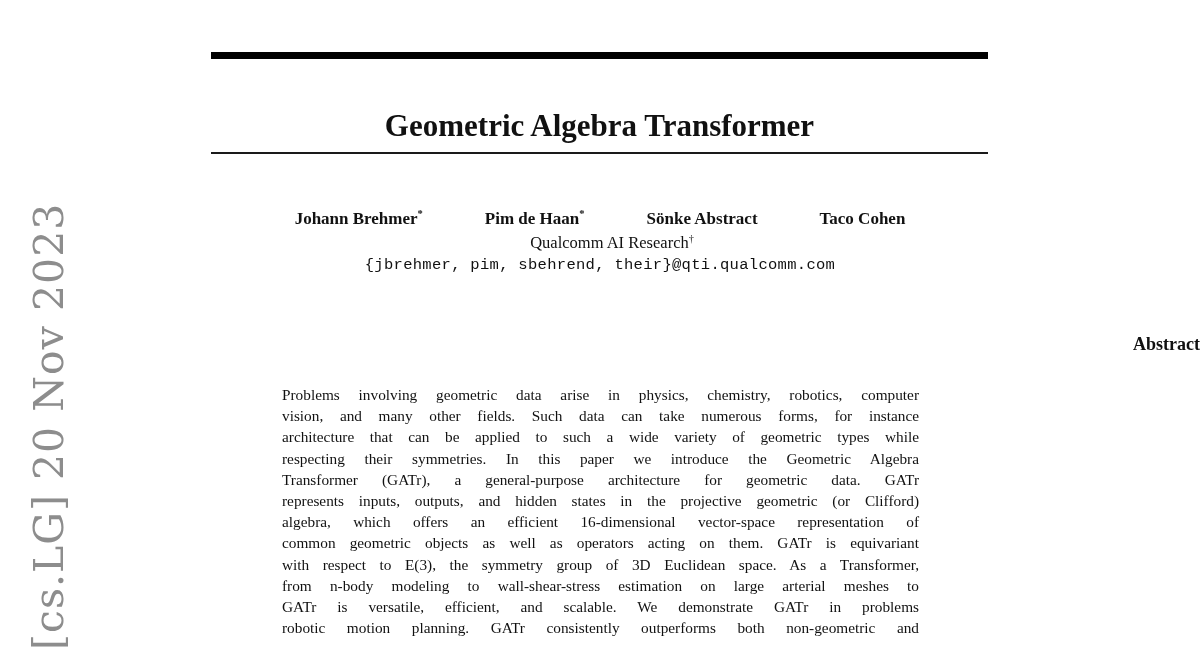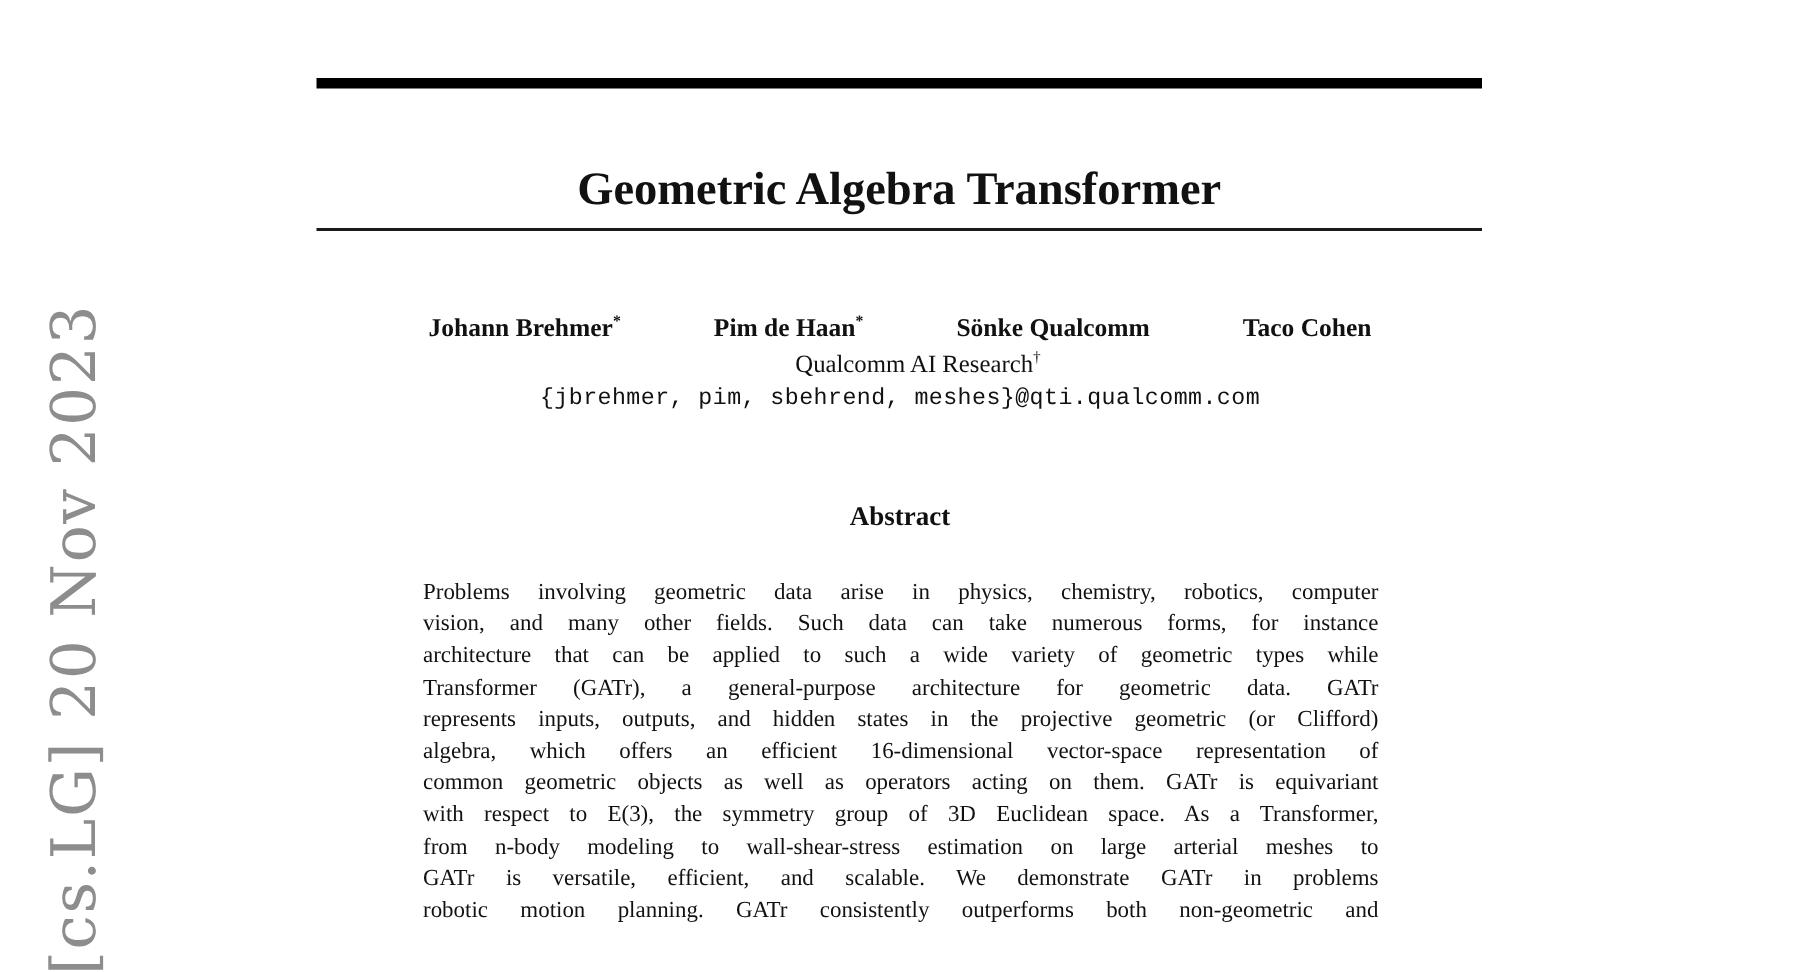--- a/index.html
+++ b/index.html
@@ -99,21 +99,21 @@
     line-height: 19px;
     letter-spacing: 0.3px;
   }
 
   
   .abstract-heading {
     position: absolute;
     left: 0;
     top: 333px;
     width: 1200px;
-    text-align: center;
+    text-align: right;
     font-size: 18px;
     font-weight: bold;
     line-height: 22px;
   }
   .abstract-body {
     position: absolute;
     left: 282px;
     top: 384px;
     width: 637px;
     font-size: 15.3px;
@@ -133,34 +133,35 @@
 <div class="arxiv-stamp">[cs.LG] 20 Nov 2023</div>
 
 <div class="rule-thick"></div>
 <div class="rule-thin"></div>
 
 <h1 class="paper-title">Geometric Algebra Transformer</h1>
 
 <div class="authors-row">
   <span class="author"><span>Johann Brehmer</span><sup>*</sup></span>
   <span class="author"><span>Pim de Haan</span><sup>*</sup></span>
-  <span class="author"><span>Sönke Qualcomm</span><sup></sup></span>
+  <span class="author"><span>Sönke Abstract</span><sup></sup></span>
   <span class="author"><span>Taco Cohen</span><sup></sup></span>
 </div>
 
 <div class="affiliation"><span>Qualcomm AI Research</span><sup>†</sup></div>
 
-<div class="email-line">{jbrehmer, pim, sbehrend, meshes}@qti.qualcomm.com</div>
+<div class="email-line">{jbrehmer, pim, sbehrend, their}@qti.qualcomm.com</div>
 
 <div class="abstract-heading">Abstract</div>
 
 <div class="abstract-body">
   <div class="abs-line">Problems involving geometric data arise in physics, chemistry, robotics, computer</div>
   <div class="abs-line">vision, and many other fields. Such data can take numerous forms, for instance</div>
   <div class="abs-line">architecture that can be applied to such a wide variety of geometric types while</div>
+  <div class="abs-line">respecting their symmetries. In this paper we introduce the Geometric Algebra</div>
   <div class="abs-line">Transformer (GATr), a general-purpose architecture for geometric data. GATr</div>
   <div class="abs-line">represents inputs, outputs, and hidden states in the projective geometric (or Clifford)</div>
   <div class="abs-line">algebra, which offers an efficient 16-dimensional vector-space representation of</div>
   <div class="abs-line">common geometric objects as well as operators acting on them. GATr is equivariant</div>
   <div class="abs-line">with respect to E(3), the symmetry group of 3D Euclidean space. As a Transformer,</div>
   <div class="abs-line">from n-body modeling to wall-shear-stress estimation on large arterial meshes to</div>
   <div class="abs-line">GATr is versatile, efficient, and scalable. We demonstrate GATr in problems</div>
   <div class="abs-line">robotic motion planning. GATr consistently outperforms both non-geometric and</div>
 </div>
 

